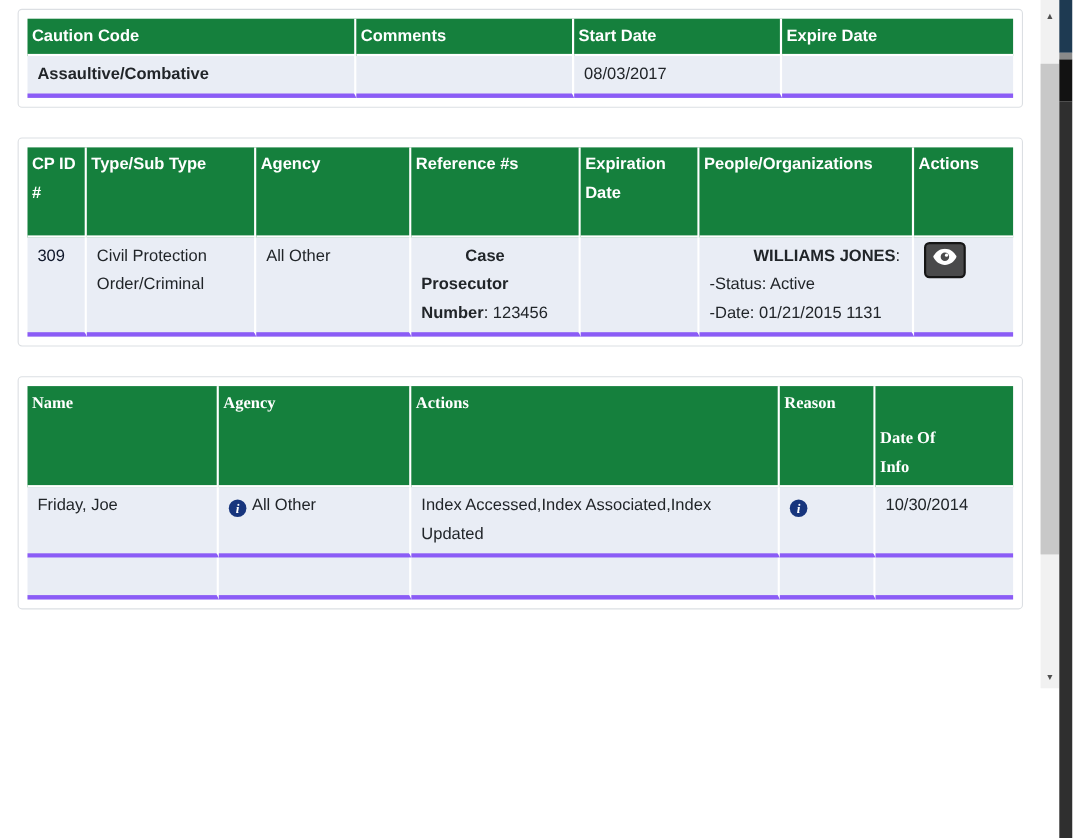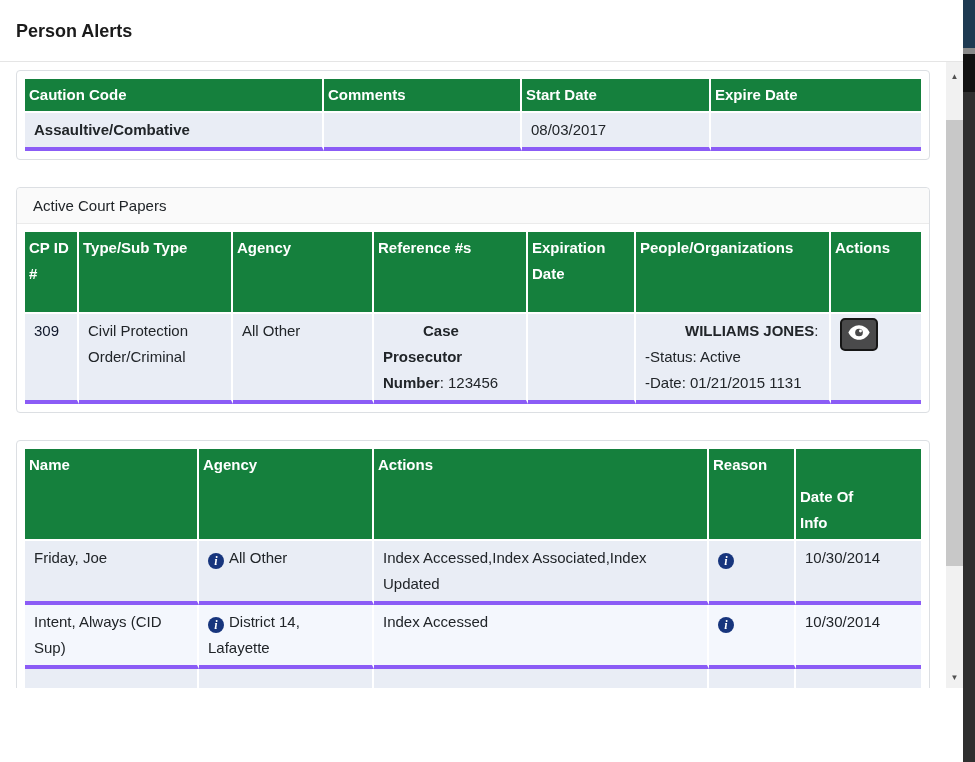--- a/index.html
+++ b/index.html
@@ -41,21 +41,21 @@
   table.grid th:last-child { border-right:none; }
   table.grid td { vertical-align:top; padding:4px 9px; line-height:26px;
     color:#212529; border-right:2px solid #fff; border-bottom:4px solid #8b5cf6;
     overflow:hidden; }
   table.grid td:last-child { border-right:none; }
   tr.row-dark td  { background:#e9edf5; }
   tr.row-light td { background:#f4f7fd; }
   .t-caution td { padding:6px 9px; }
   .t-caution th { height:32px; }
   .t-court th { height:82px; }
-  .t-subs th { height:50px; }
+  .t-subs th { height:50px;font-family:Liberation Serif, serif; }
 
   .caution-code { color:#e8000d; font-weight:700; }
   .cell-bold { font-weight:700;margin-left:40px; }
   .cp-link { color:#0f172a; text-decoration:none; cursor:pointer; }
   .wrap-narrow { display:inline-block; max-width:62px;margin-top:32px; }
 
   
   .info-icon { display:inline-flex; width:16px; height:16px; border-radius:50%;
     background:#17357d; color:#fff; font-weight:700; font-size:12px;
     align-items:center; justify-content:center;
@@ -86,23 +86,20 @@
     border-radius:4px; font-size:15px; line-height:21px; padding:3px 11px;
     font-family:"Liberation Sans", sans-serif; cursor:pointer; }
 </style>
 </head>
 <body>
 
 <div class="screen">
 
   <div class="modal">
 
-    <div class="modal-header">
-      <div class="modal-title">Person Alerts</div>
-    </div>
 
     <div class="modal-body">
       <div class="content">
 
         <div class="panel">
           <div class="panel-body">
             <table class="grid t-caution">
               <colgroup>
                 <col style="width:299px">
                   <col style="width:198px">
@@ -123,21 +120,20 @@
                   <td></td>
                   <td>08/03/2017</td>
                   <td></td>
                 </tr>
               </tbody>
             </table>
           </div>
         </div>
 
         <div class="panel">
-          <div class="panel-header">Active Court Papers</div>
           <div class="panel-body">
             <table class="grid t-court">
               <colgroup>
                 <col style="width:54px">
                   <col style="width:154px">
                   <col style="width:141px">
                 <col style="width:154px">
                   <col style="width:108px">
                   <col style="width:195px">
                 <col style="width:90px">
@@ -204,27 +200,20 @@
                 </tr>
               </thead>
               <tbody>
                 <tr class="row-dark">
                   <td>Friday, Joe</td>
                   <td><span class="info-icon">i</span><span>All Other</span></td>
                   <td>Index Accessed,Index Associated,Index Updated</td>
                   <td><span class="info-icon">i</span></td>
                   <td>10/30/2014</td>
                 </tr>
-                <tr class="row-light">
-                  <td>Intent, Always (CID Sup)</td>
-                  <td><span class="info-icon">i</span><span>District 14, Lafayette</span></td>
-                  <td>Index Accessed</td>
-                  <td><span class="info-icon">i</span></td>
-                  <td>10/30/2014</td>
-                </tr>
                 <tr class="row-dark">
                   <td>&nbsp;</td>
                   <td>&nbsp;</td>
                   <td>&nbsp;</td>
                   <td>&nbsp;</td>
                   <td>&nbsp;</td>
                 </tr>
               </tbody>
             </table>
           </div>

